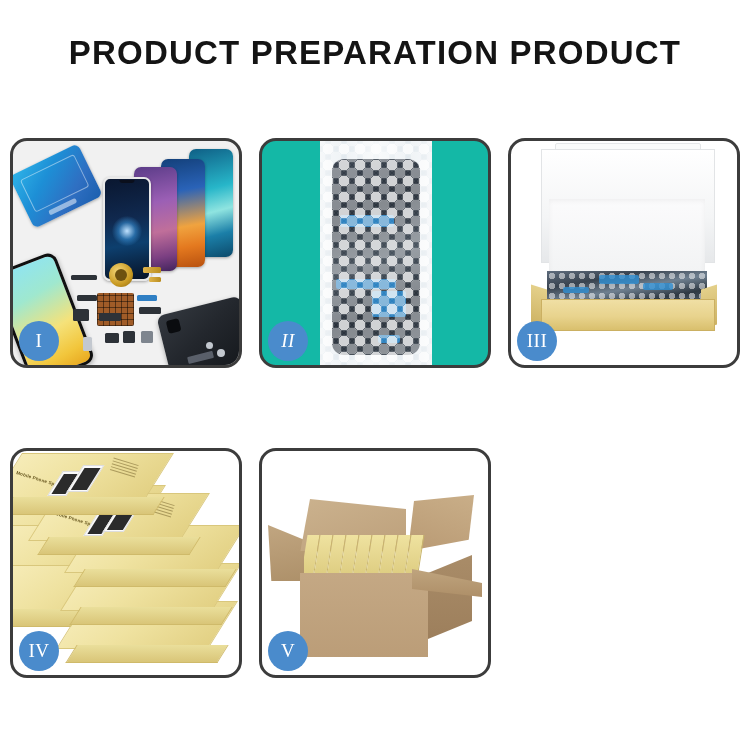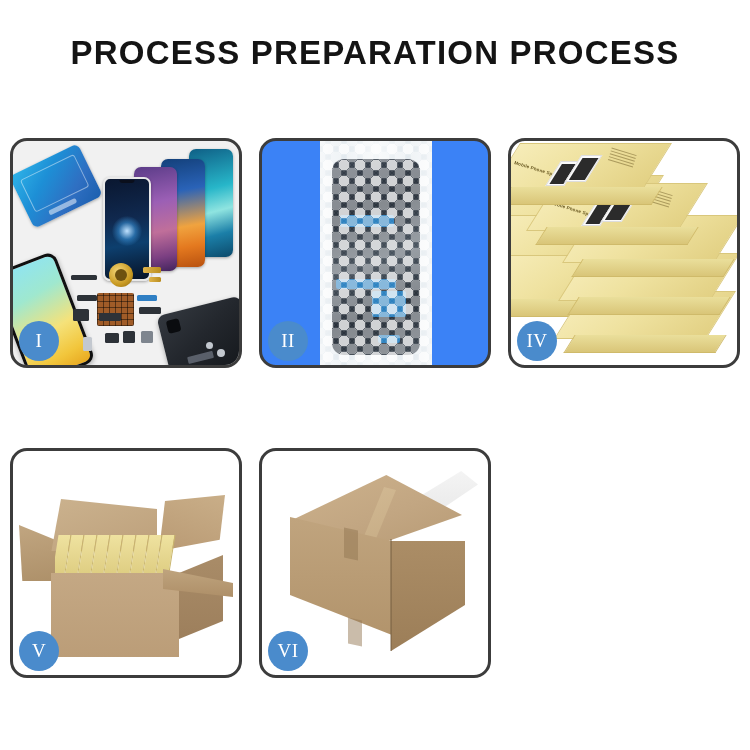--- a/index.html
+++ b/index.html
@@ -108,21 +108,21 @@
         background:#6d5110;}
   
   .prt{position:absolute;background:#2d3238;border-radius:1.5px;}
   .prt.flat{height:5px;}
   .prt.gold{background:linear-gradient(90deg,#e0b44a,#b98c1e);}
   .prt.blue{background:#2f7fc4;}
   .prt.grey{background:#7e858e;}
   .prt.sil{background:#c3c8cf;}
 
   
-  .p2{background:#3b82f6;}
+  .p2{background:#14b8a6;font-style:italic;}
   .wrapbag{position:absolute;left:58px;top:0px;width:112px;height:230px;
         background:linear-gradient(90deg,#eef2f5 0%,#e3eaef 22%,#f4f7f9 50%,#e3eaef 78%,#eef2f5 100%);}
   .wrapinner{position:absolute;left:12px;top:18px;width:88px;height:196px;border-radius:12px;
         background:linear-gradient(160deg,#3a434f 0%,#2b333d 28%,#4a5560 52%,#28303a 74%,#3d4751 100%);
         overflow:hidden;}
   .wrapinner .bluesm{position:absolute;background:#2e8fd6;opacity:.85;border-radius:2px;}
   .bubbles{position:absolute;left:0;top:0;width:112px;height:230px;
         background-image:
           radial-gradient(circle at 8px 8px, rgba(255,255,255,.78) 0 5.2px, rgba(255,255,255,.18) 5.2px 6.4px, transparent 6.6px);
         background-size:16px 16px;}
@@ -217,21 +217,21 @@
   .s-shadow{position:absolute;left:160px;top:20px;width:56px;height:40px;
         background:linear-gradient(180deg,#f4f4f4,#eaeaea);
         clip-path:polygon(0 60%,70% 0,100% 34%,30% 100%);}
 </style>
 </head>
 <body>
 
 <div class="page">
 
   <div class="header">
-    <h1 class="title">PROCESS PREPARATION PROCESS</h1>
+    <h1 class="title">PRODUCT PREPARATION PRODUCT</h1>
   </div>
 
   <div class="grid">
 
     <div class="panel p1">
       <div class="scene">
         <div class="film"></div>
         <div class="ph ph-a"></div>
         <div class="ph ph-b"></div>
         <div class="ph ph-c"></div>
@@ -272,20 +272,37 @@
             <span class="bluesm" style="left:40px;top:132px;width:34px;height:26px;"></span>
             <span class="bluesm" style="left:46px;top:176px;width:22px;height:8px;"></span>
           </div>
           <div class="bubbles"></div>
           <div class="bubbles b2"></div>
         </div>
       </div>
       <div class="badge">II</div>
     </div>
 
+    <div class="panel p3">
+      <div class="scene">
+        <div class="m-lidtop"></div>
+        <div class="m-lidback"></div>
+        <div class="m-foam"></div>
+        <div class="m-contents">
+          <span class="bub"></span>
+          <span class="blue" style="left:52px;top:4px;width:40px;height:9px;"></span>
+          <span class="blue" style="left:96px;top:12px;width:30px;height:7px;"></span>
+          <span class="blue" style="left:16px;top:16px;width:26px;height:6px;"></span>
+        </div>
+        <div class="m-leftflap"></div>
+        <div class="m-rightflap"></div>
+        <div class="m-front"></div>
+      </div>
+      <div class="badge">III</div>
+    </div>
 
     <div class="panel p4">
       <div class="scene">
         <div class="stack">
 
           <div class="bx" style="left:-14px;top:34px;">
             <div class="top"></div>
             <div class="side"></div>
           </div>
           <div class="bx" style="left:-18px;top:74px;">
@@ -371,28 +388,15 @@
               <i style="left:104px;"></i>
           </div>
           <div class="cb-front"></div>
           <div class="cb-right"></div>
           <div class="cb-flapD"></div>
         </div>
       </div>
       <div class="badge">V</div>
     </div>
 
-    <div class="panel p6">
-      <div class="scene">
-        <div class="s-shadow"></div>
-        <div class="s-top"></div>
-        <div class="s-tape"></div>
-        <div class="s-left"></div>
-        <div class="s-right"></div>
-        <div class="s-edge"></div>
-        <div class="s-seamL"></div>
-        <div class="s-seamB"></div>
-      </div>
-      <div class="badge">VI</div>
-    </div>
 
   </div>
 </div>
 
 </body></html>

